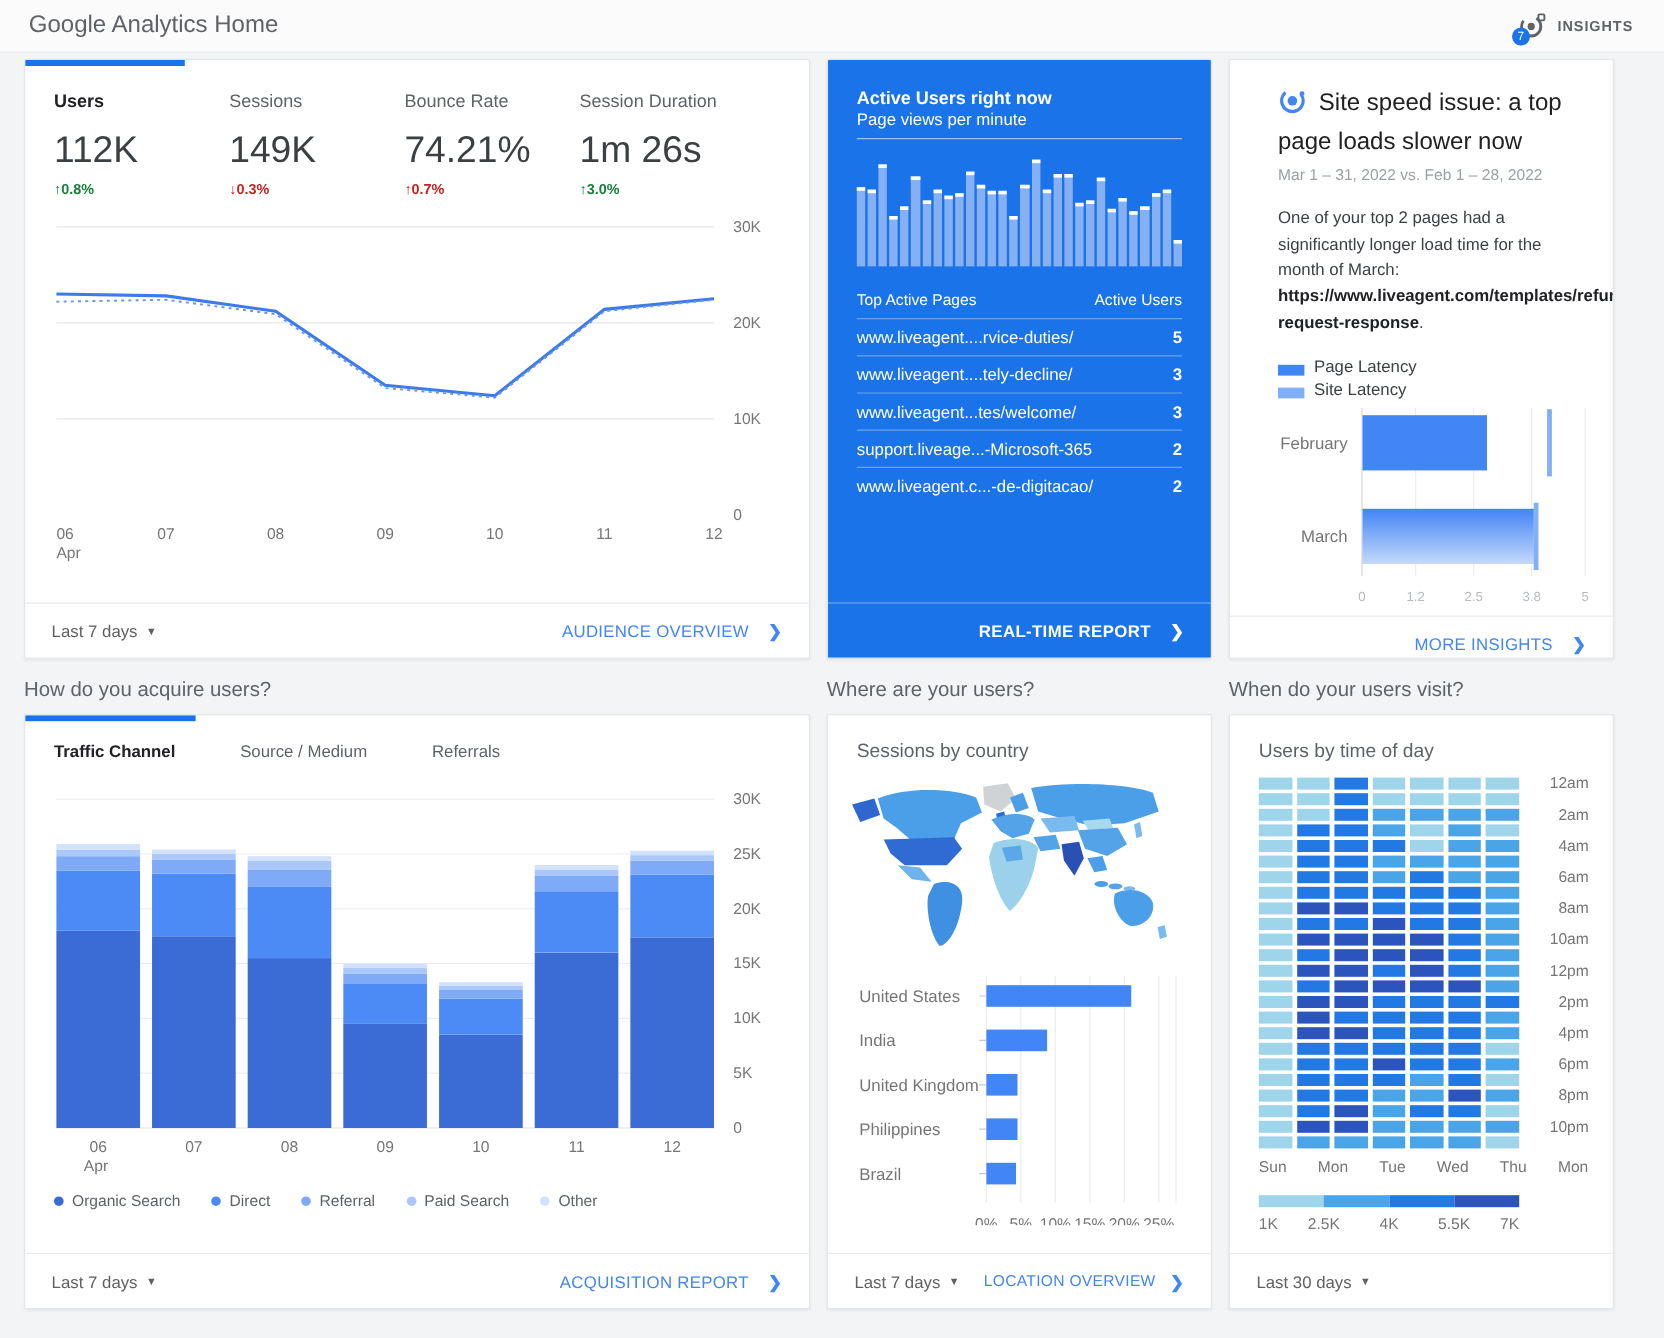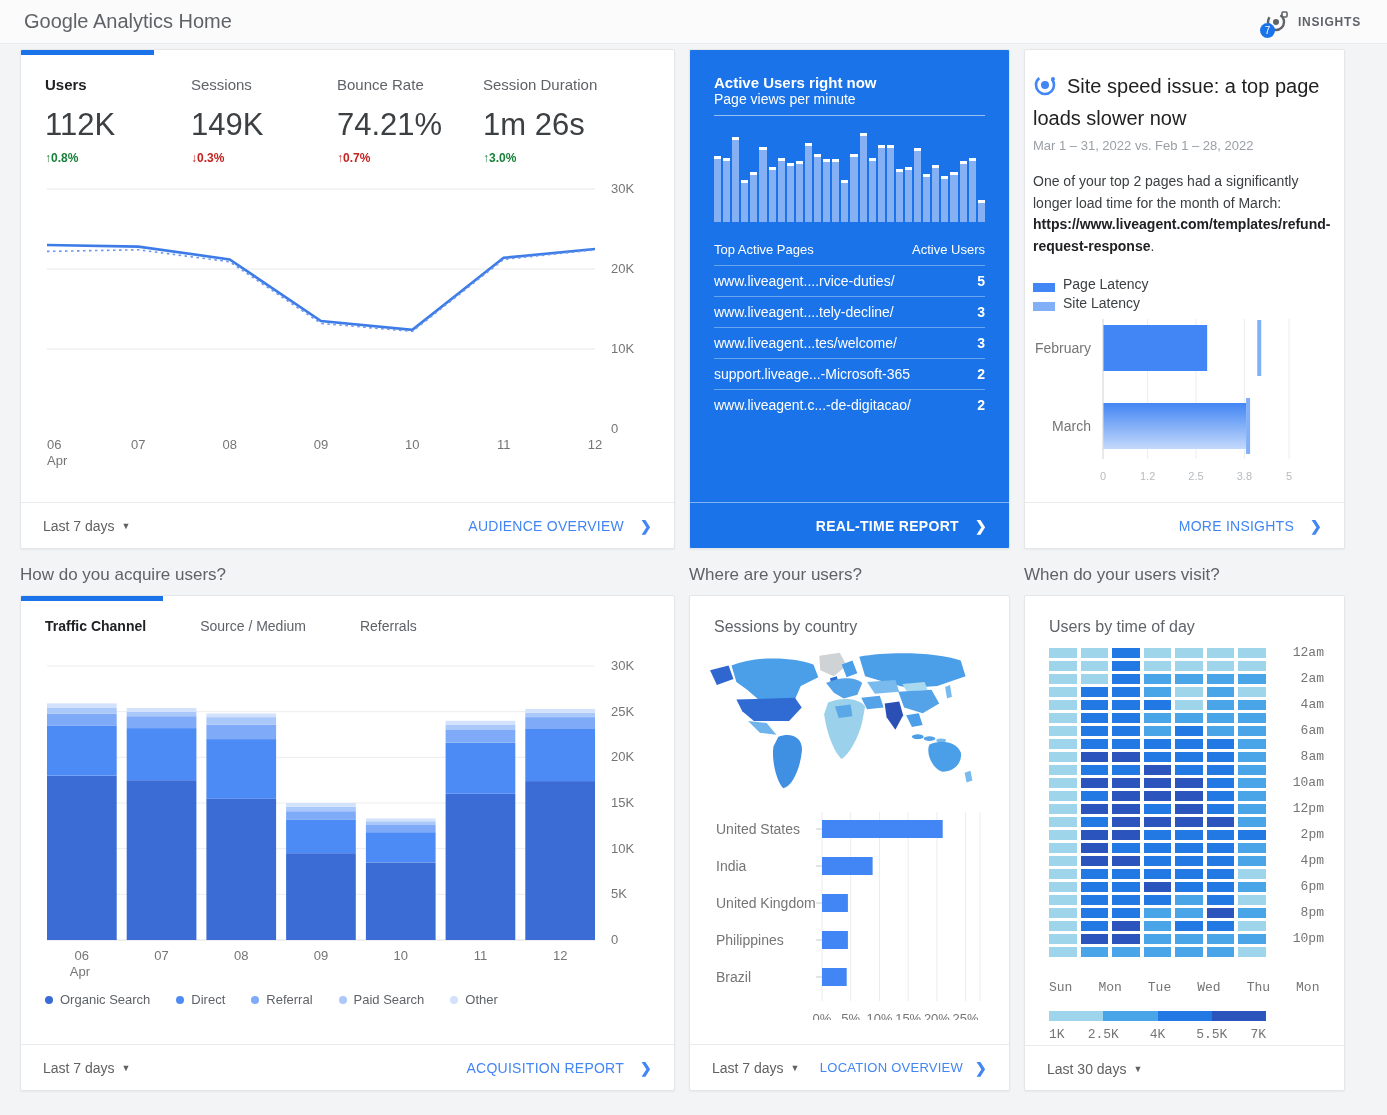--- a/index.html
+++ b/index.html
@@ -52,45 +52,45 @@
   .rt-table{margin-top:16px;font-size:13px;}
   .rt-head{display:flex;justify-content:space-between;padding:4px 0 8px;color:#fff;}
   .rt-row{display:flex;justify-content:space-between;border-top:1px solid rgba(255,255,255,.35);
     padding:7px 0;font-size:14px;cursor:pointer;}
   .rt-count{font-weight:bold;}
   .rt-footer{margin-top:auto;border-top:1px solid rgba(255,255,255,.45);min-height:46px;display:flex;
     align-items:center;justify-content:flex-end;gap:16px;padding:0 22px;color:#fff;font-size:14px;
     font-weight:bold;letter-spacing:.3px;cursor:pointer;}
   .rt-footer .chev{color:#fff;}
   
-  .ins-inner{padding:22px 8px 0;}
+  .ins-inner{padding:22px 40px 0;}
   .ins-titlerow{font-size:20px;color:#212121;line-height:1.4;}
   .ins-icon{display:inline-block;vertical-align:-4px;margin-right:10px;}
   .ins-date{font-size:13px;color:#9aa0a6;margin:6px 0 18px;}
   .ins-body{font-size:14px;color:#3c4043;line-height:1.55;}
   .ins-body b{color:#202124;}
   .ins-legend{margin:18px 0 4px;font-size:14px;color:#3c4043;}
   .ins-leg-item{display:flex;align-items:flex-end;gap:8px;margin-bottom:3px;}
   .ins-chip{width:22px;height:9px;}
   
   .acq-tabs{display:flex;gap:54px;padding:22px 24px 16px;}
   .acq-tab{font-size:14px;color:#5f6368;cursor:pointer;}
   .acq-tab.active{color:#202124;font-weight:bold;}
   .legend-row{display:flex;gap:26px;padding:2px 24px 10px;font-size:13px;color:#5f6368;}
   .leg-item{display:flex;align-items:center;gap:7px;}
   .leg-dot{width:8px;height:8px;border-radius:50%;}
   
   .small-title{font-size:16px;color:#5f6368;padding:22px 24px 8px;}
   .map-box{padding:0 14px;}
   
-  .hm-wrap{padding:4px 20px 0 24px;font-family:Liberation Mono, monospace;}
+  .hm-wrap{padding:4px 20px 0 24px;}
   .hm-grid{display:grid;grid-template-columns:repeat(7,1fr) 54px;column-gap:4px;row-gap:3px;}
   .hm-cell{height:10px;}
   .hm-rowlab{font-size:13px;color:#757575;line-height:10px;text-align:right;}
-  .hm-cols{display:grid;grid-template-columns:repeat(7,1fr) 54px;column-gap:4px;margin-top:23px;gap:26px;}
+  .hm-cols{display:grid;grid-template-columns:repeat(7,1fr) 54px;column-gap:4px;margin-top:8px;gap:26px;}
   .hm-collab{font-size:13px;color:#757575;text-align:center;}
   .hm-legend{margin:16px 0 0;width:calc(100% - 58px);}
   .hm-legbar{display:flex;height:10px;}
   .hm-seg{flex:1;}
   .hm-ticks{position:relative;height:18px;margin-top:6px;font-size:13px;color:#757575;}
   .hm-ticks span{position:absolute;transform:translateX(-50%);}
   .hm-ticks span:first-child{transform:none;}
   .hm-ticks span:last-child{transform:translateX(-100%);}
 </style>
 </head>

